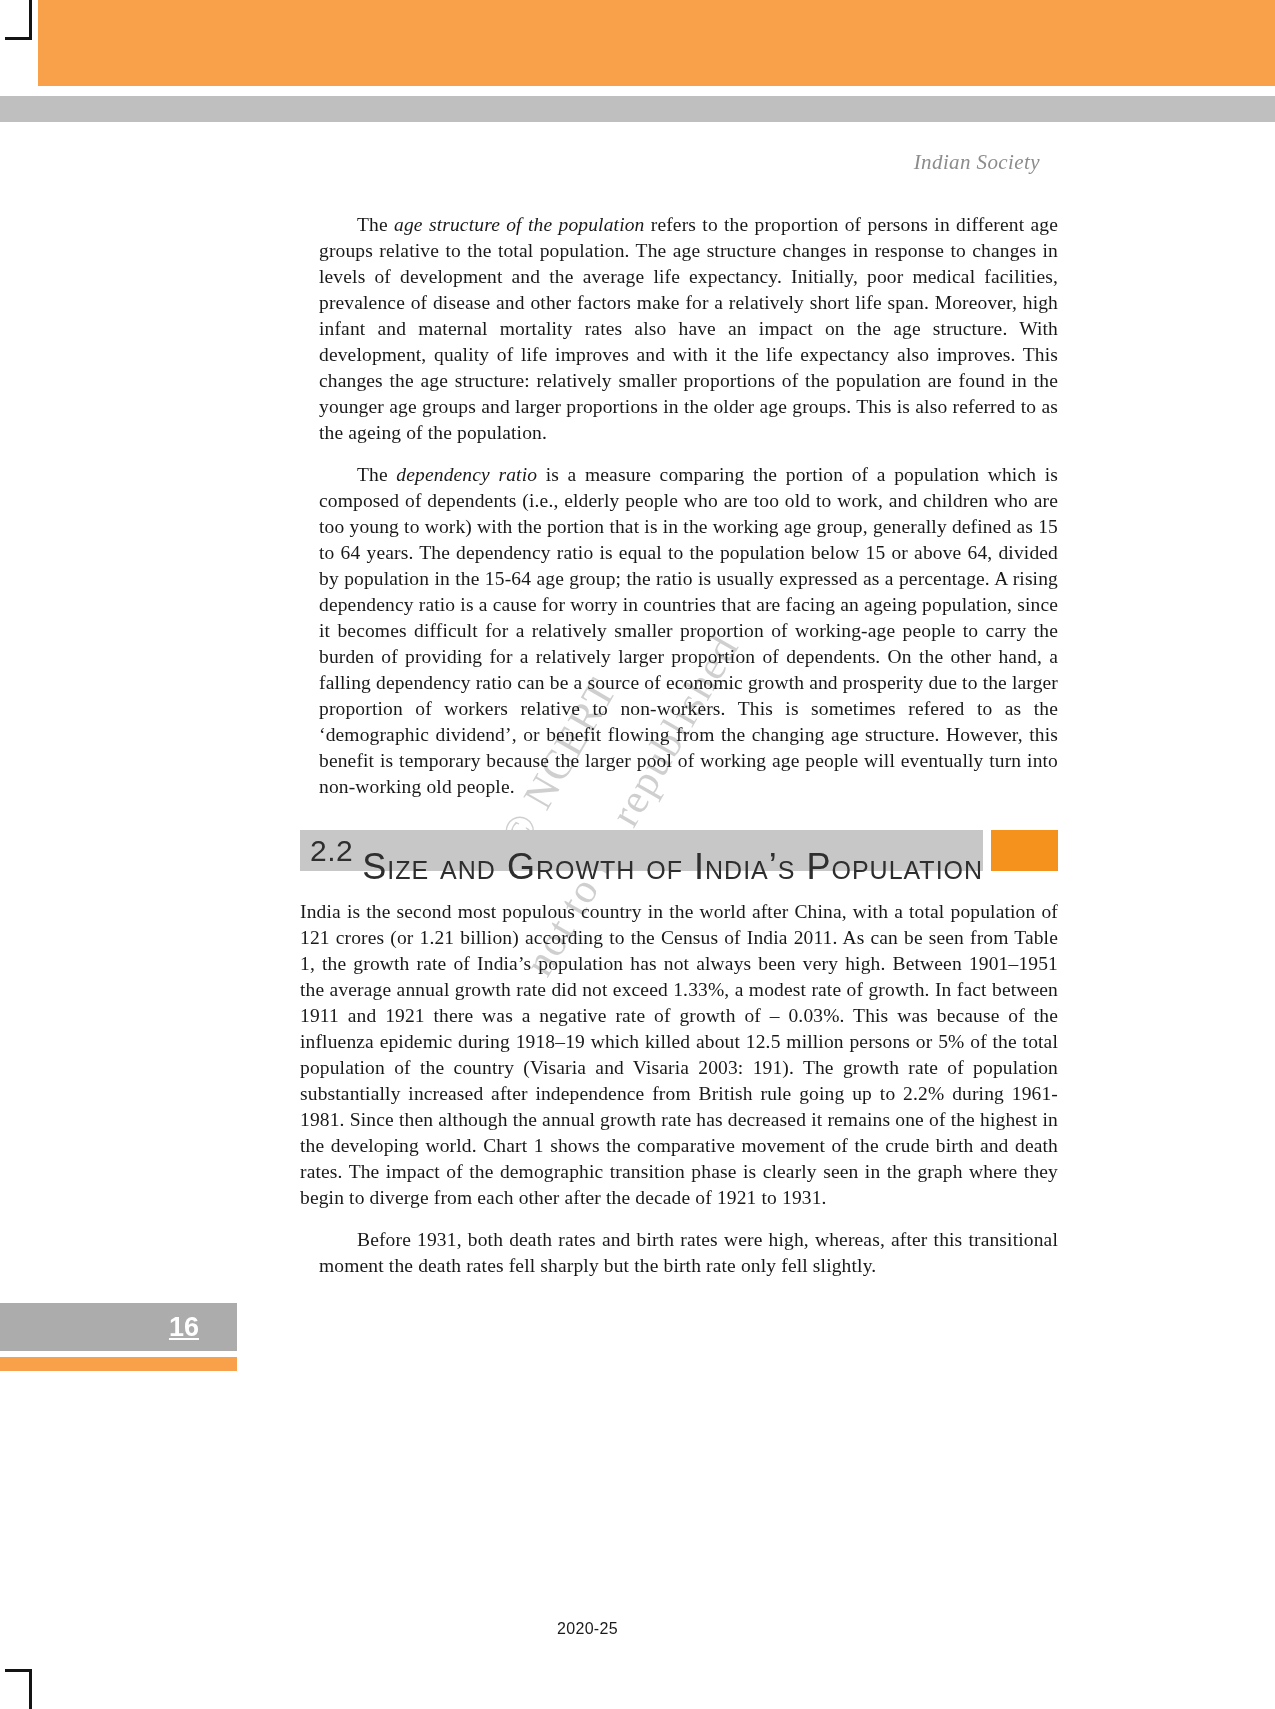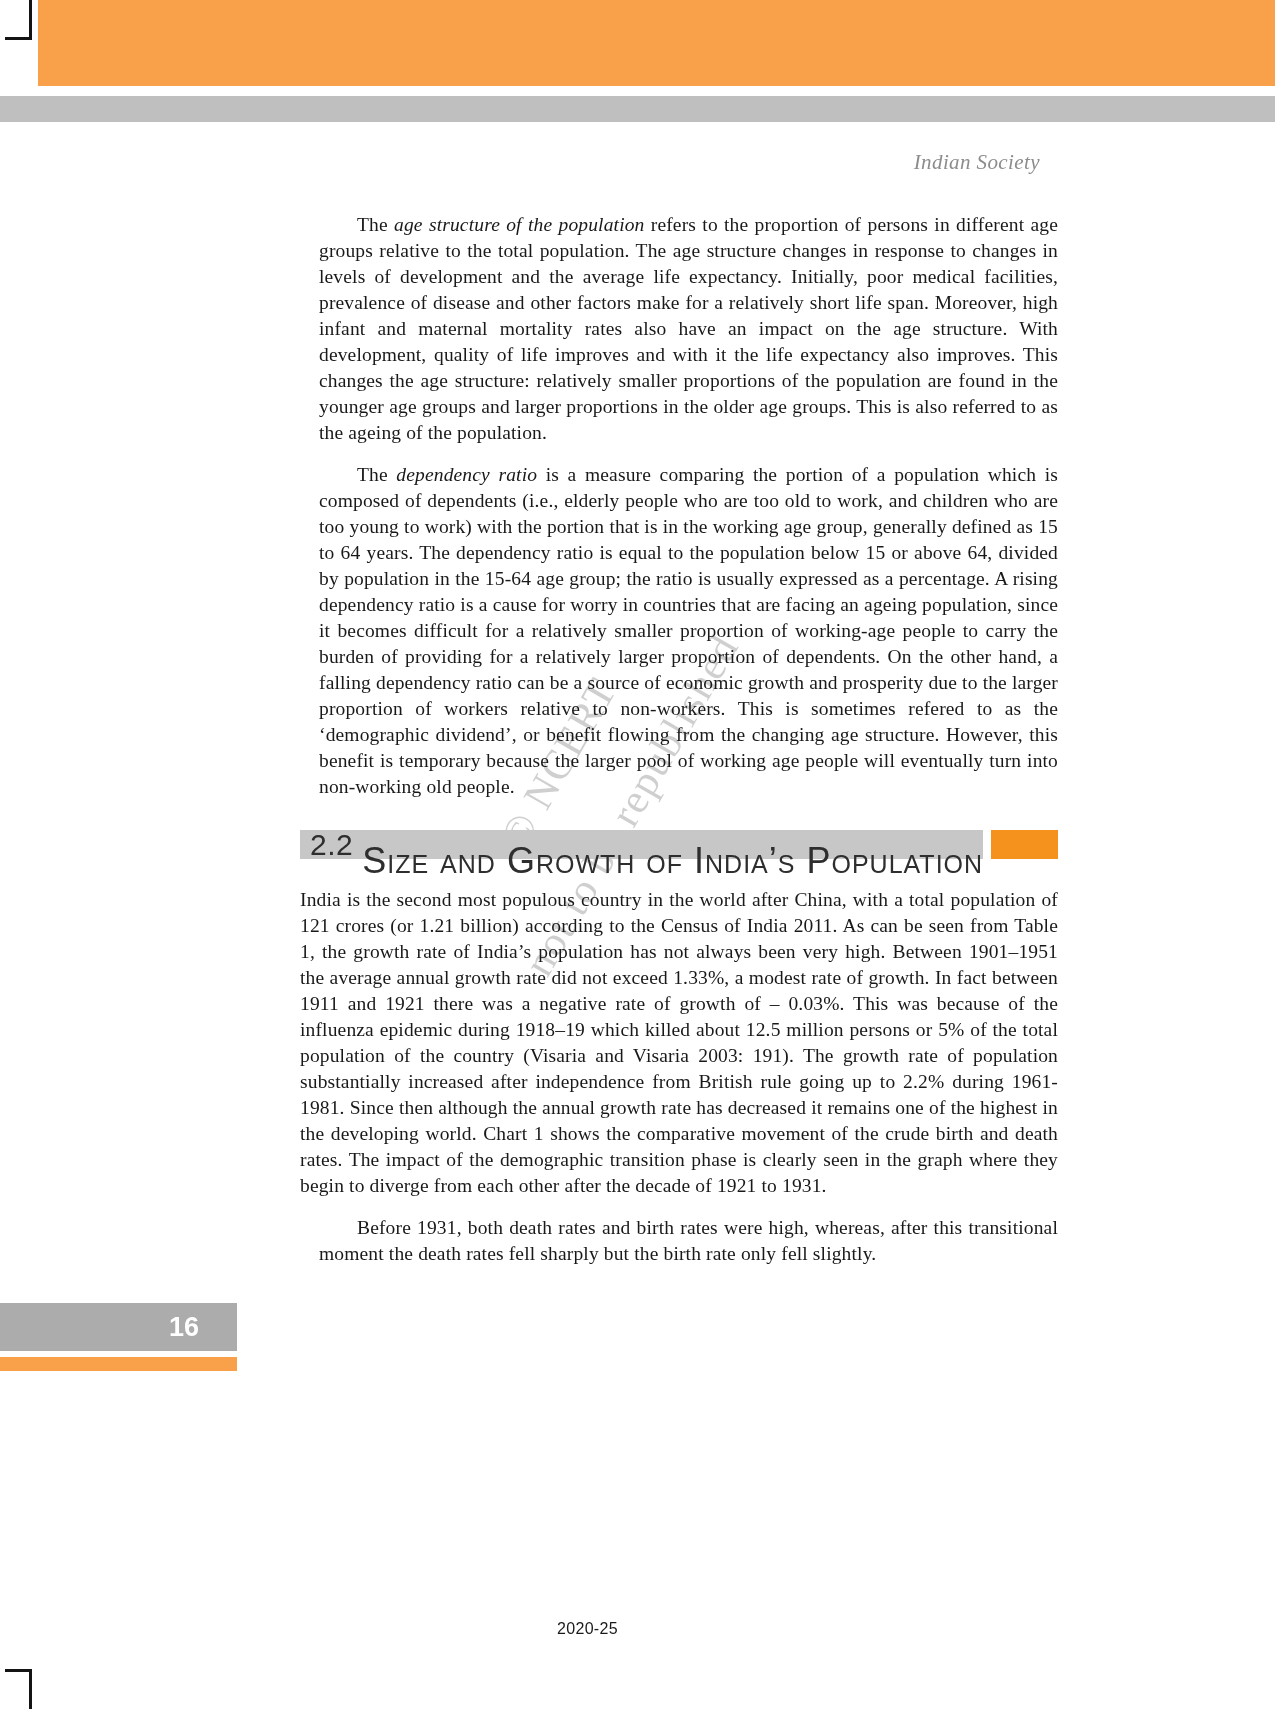--- a/index.html
+++ b/index.html
@@ -49,21 +49,21 @@
     font-size:19.5px; line-height:26px;
     letter-spacing:0.15px;
     text-align:justify;
   }
   .body-para.indent { text-indent:38px;margin-left:19px; }
   .body-para .em { font-style:italic; }
 
   
   .section-heading-row {
     display:flex; align-items:stretch; gap:8px;
-    margin:30px 0 28px 0; height:29px;
+    margin:30px 0 28px 0; height:41px;
   }
   .section-bar {
     flex:1; background:#C7C7C7;
     display:flex; align-items:center;
     padding-left:10px;
     font-family:"Liberation Sans", sans-serif;
     color:#2E2E2E;
     white-space:nowrap;
   }
   .sec-num { font-size:30px; letter-spacing:0.5px; margin-right:9px; }
@@ -72,21 +72,21 @@
 
   
   .page-tab {
     position:absolute; left:0; top:1303px; width:237px; height:48px;
     background:#ACACAC;
     display:flex; align-items:center; justify-content:flex-end;
     padding-right:38px; box-sizing:border-box;
   }
   .page-num {
     font-family:"Liberation Sans", sans-serif;
-    font-size:27px; font-weight:bold; color:#ffffff;
+    font-size:27px; font-weight:bold; color:#ffffff;text-decoration:underline;
   }
   .page-tab-orange {
     position:absolute; left:0; top:1357px; width:237px; height:14px;
     background:#F8A14A;
   }
 
   .footer {
     position:absolute; top:1620px; left:0; width:1175px;
     text-align:center;
     font-family:"Liberation Sans", sans-serif;

